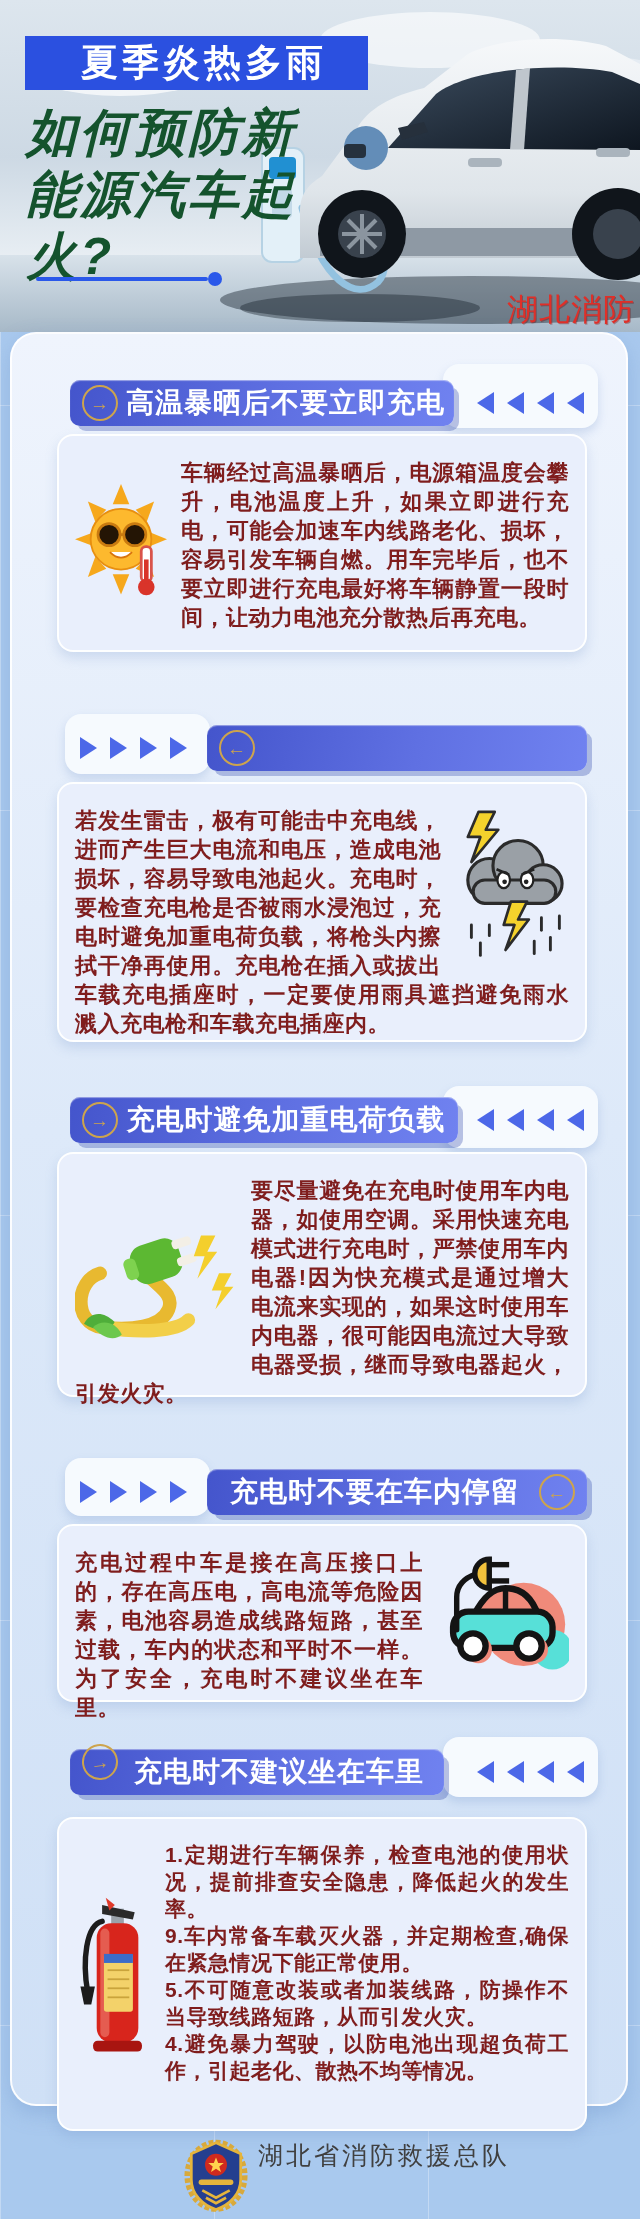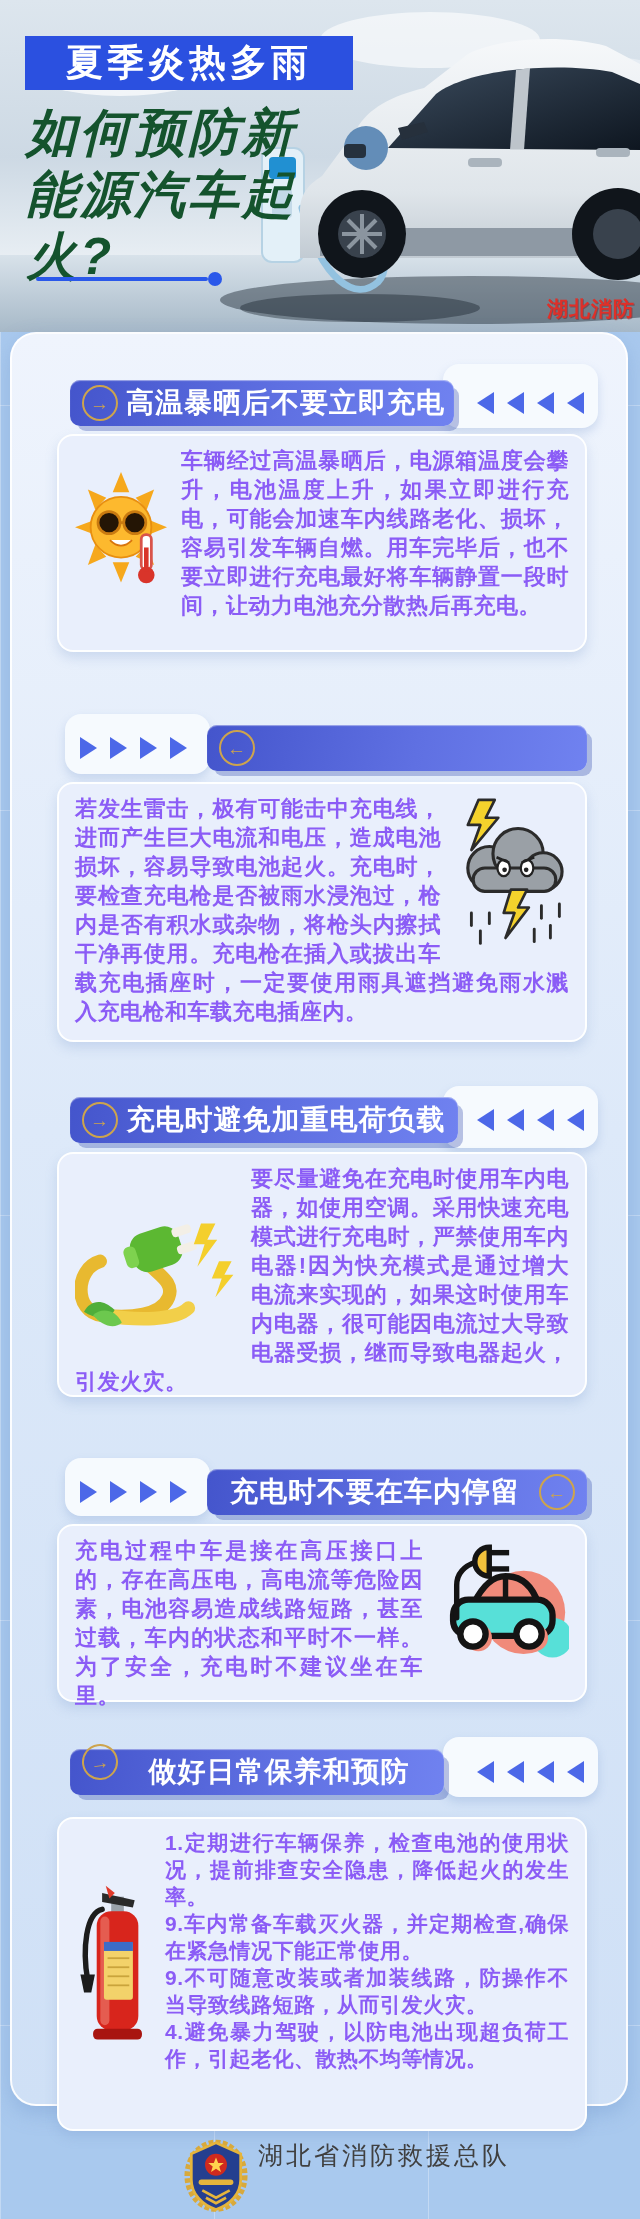--- a/index.html
+++ b/index.html
@@ -11,35 +11,35 @@
       linear-gradient(rgba(255,255,255,.30) 1px, transparent 1px),
       linear-gradient(90deg, rgba(255,255,255,.30) 1px, transparent 1px);
     background-size:214px 405px;
   }
   
   .hero{position:absolute;top:0;left:0;width:640px;height:332px;overflow:hidden;}
   .hero svg.scene{position:absolute;inset:0;}
   .hero-badge{
     position:absolute;left:25px;top:36px;width:328px;height:54px;
     background:#2b50e0;color:#fff;font-weight:bold;font-size:37px;
-    display:flex;align-items:center;justify-content:center;letter-spacing:4px;
+    display:flex;align-items:center;justify-content:center;letter-spacing:4px;padding-left:15px;
   }
   .hero-title{
     position:absolute;left:26px;top:102px;color:#14532d;font-weight:bold;
     font-size:51px;line-height:62px;letter-spacing:3px;white-space:nowrap;font-style:italic;
   }
   .hero-underline{
     position:absolute;left:36px;top:277px;width:172px;height:4px;background:#2a58ea;border-radius:2px;
   }
   .hero-underline::after{
     content:"";position:absolute;right:-14px;top:-5px;width:14px;height:14px;border-radius:50%;background:#2a58ea;
   }
   .hero-watermark{
-    position:absolute;right:5px;top:295px;color:#e02f28;font-weight:700;
-    font-size:21px;letter-spacing:1px;text-shadow:1px 1px 0 rgba(120,0,0,.35);
+    position:absolute;right:5px;top:289px;color:#e02f28;font-weight:400;
+    font-size:31px;letter-spacing:1px;text-shadow:1px 1px 0 rgba(120,0,0,.35);
   }
   
   .panel{
     position:absolute;left:10px;top:332px;width:618px;height:1774px;box-sizing:border-box;
     background:linear-gradient(180deg,#eff4fd 0%,#dde9f9 45%,#cfe0f6 100%);
     border:2px solid rgba(255,255,255,.9);border-radius:26px;
     box-shadow:0 8px 20px rgba(110,145,200,.35);
   }
   .sec{position:absolute;left:0;width:100%;}
   .tab{
@@ -61,21 +61,21 @@
   }
   .circ.raised{transform:translateY(-10px) rotate(-8deg);}
   .tris{position:absolute;display:flex;column-gap:13px;z-index:2;}
   .tris i{display:block;width:0;height:0;border-style:solid;}
   .tris.pt-left i{border-width:11px 17px 11px 0;border-color:transparent #4c68e8 transparent transparent;}
   .tris.pt-right i{border-width:11px 0 11px 17px;border-color:transparent transparent transparent #4c68e8;}
   .card{
     position:absolute;left:45px;width:530px;box-sizing:border-box;
     background:#e9effc;border:2px solid rgba(255,255,255,.95);border-radius:16px;
     box-shadow:0 6px 12px rgba(120,150,205,.25);
-    padding:10px 16px 10px 16px;color:#8b5cf6;
+    padding:22px 16px 10px 16px;color:#7f1d1d;
     font-size:22px;line-height:29px;font-weight:bold;letter-spacing:.5px;text-align:justify;
   }
   .card p{margin:0;}
   .card .ic-left{float:left;margin:26px 14px 4px 0;}
   .card .ic-right{float:right;margin:4px 0 4px 10px;}
   .card.s5 p{line-height:27px;font-size:21px;}
   
   .footer-emblem{position:absolute;left:184px;top:2131px;}
   .footer-text{
     position:absolute;left:258px;top:2138px;
@@ -227,21 +227,21 @@
         <g stroke="#2b2b2b" stroke-width="3.2" stroke-linecap="round">
           <line x1="22" y1="128" x2="22" y2="142"></line>
             <line x1="32" y1="148" x2="32" y2="162"></line>
           <line x1="42" y1="128" x2="42" y2="140"></line>
             <line x1="100" y1="120" x2="100" y2="134"></line>
           <line x1="110" y1="142" x2="110" y2="156"></line>
             <line x1="120" y1="118" x2="120" y2="132"></line>
           <line x1="92" y1="146" x2="92" y2="160"></line>
         </g>
       </svg>
-      <p>若发生雷击，极有可能击中充电线，进而产生巨大电流和电压，造成电池损坏，容易导致电池起火。充电时，要检查充电枪是否被雨水浸泡过，枪内是否有积水或杂物，将枪头内擦拭干净再使用。充电枪在插入或拔出车载充电插座时，一定要使用雨具遮挡避免雨水溅入充电枪和车载充电插座内。</p>
+      <p>若发生雷击，极有可能击中充电线，进而产生巨大电流和电压，造成电池损坏，容易导致电池起火。充电时，要检查充电枪是否被雨水浸泡过，充电时避免加重电荷负载，将枪头内擦拭干净再使用。充电枪在插入或拔出车载充电插座时，一定要使用雨具遮挡避免雨水溅入充电枪和车载充电插座内。</p>
     </div>
   </div>
 
   <div class="sec" style="top:750px;height:320px;">
     <div class="tab" style="right:28px;top:2px;width:155px;height:62px;"></div>
     <div class="pill" style="left:58px;top:13px;width:388px;">
       <span class="circ">
           <span>→</span>
         </span>
       <span class="ptitle">充电时避免加重电荷负载</span>
@@ -304,21 +304,21 @@
       <p>充电过程中车是接在高压接口上的，存在高压电，高电流等危险因素，电池容易造成线路短路，甚至过载，车内的状态和平时不一样。为了安全，充电时不建议坐在车里。</p>
     </div>
   </div>
 
   <div class="sec" style="top:1400px;height:348px;">
     <div class="tab" style="right:28px;top:3px;width:155px;height:60px;"></div>
     <div class="pill" style="left:58px;top:15px;width:374px;">
       <span class="circ raised">
           <span>→</span>
         </span>
-      <span class="ptitle">做好日常保养和预防</span>
+      <span class="ptitle">充电时不建议坐在车里</span>
     </div>
     <div class="tris pt-left" style="right:42px;top:27px;">
         <i></i>
         <i></i>
         <i></i>
         <i></i>
       </div>
     <div class="card s5" style="top:83px;height:314px;">
       <svg class="ic-left" style="margin-top:36px;" width="76" height="190" viewBox="0 0 84 208">
         <path d="M30,48 C12,52 8,92 14,126" fill="none" stroke="#1c1c1c" stroke-width="6" stroke-linecap="round"></path>
@@ -333,21 +333,21 @@
         <g stroke="#caa43c" stroke-width="2">
           <line x1="36" y1="102" x2="60" y2="102"></line>
             <line x1="36" y1="112" x2="60" y2="112"></line>
           <line x1="36" y1="122" x2="60" y2="122"></line>
             <line x1="36" y1="132" x2="60" y2="132"></line>
         </g>
         <rect x="20" y="180" width="54" height="12" rx="5" fill="#a81510"></rect>
       </svg>
       <p>1.定期进行车辆保养，检查电池的使用状况，提前排查安全隐患，降低起火的发生率。</p>
       <p>9.车内常备车载灭火器，并定期检查,确保在紧急情况下能正常使用。</p>
-      <p>9.不可随意改装或者加装线路，防操作不当导致线路短路，从而引发火灾。</p>
+      <p>5.不可随意改装或者加装线路，防操作不当导致线路短路，从而引发火灾。</p>
       <p>4.避免暴力驾驶，以防电池出现超负荷工作，引起老化、散热不均等情况。</p>
     </div>
   </div>
 </div>
 
 <div class="footer-emblem">
   <svg width="64" height="84" viewBox="0 0 70 90">
     <ellipse cx="35" cy="48" rx="31" ry="36" fill="none" stroke="#d8a93c" stroke-width="7" stroke-dasharray="5 2.5"></ellipse>
     <path d="M35,12 L62,24 V52 C62,68 50,80 35,85 C20,80 8,68 8,52 V24 Z" fill="#243f8f" stroke="#e5b53c" stroke-width="3"></path>
     <circle cx="35" cy="36" r="12" fill="#cf2a1e"></circle>

